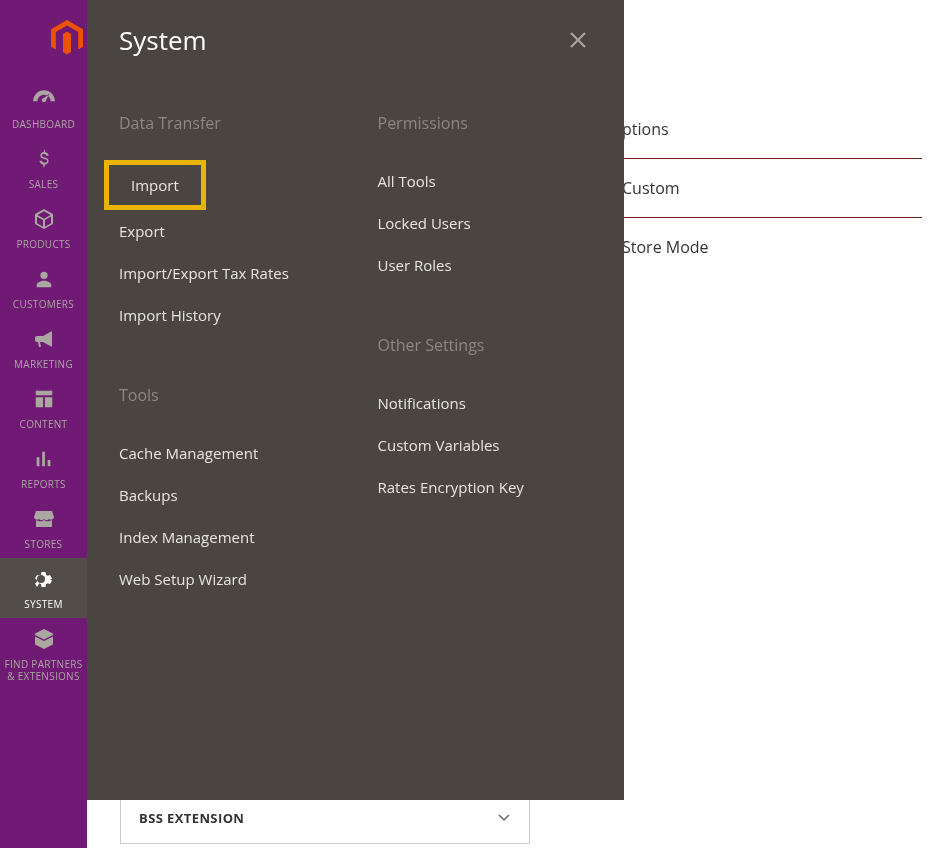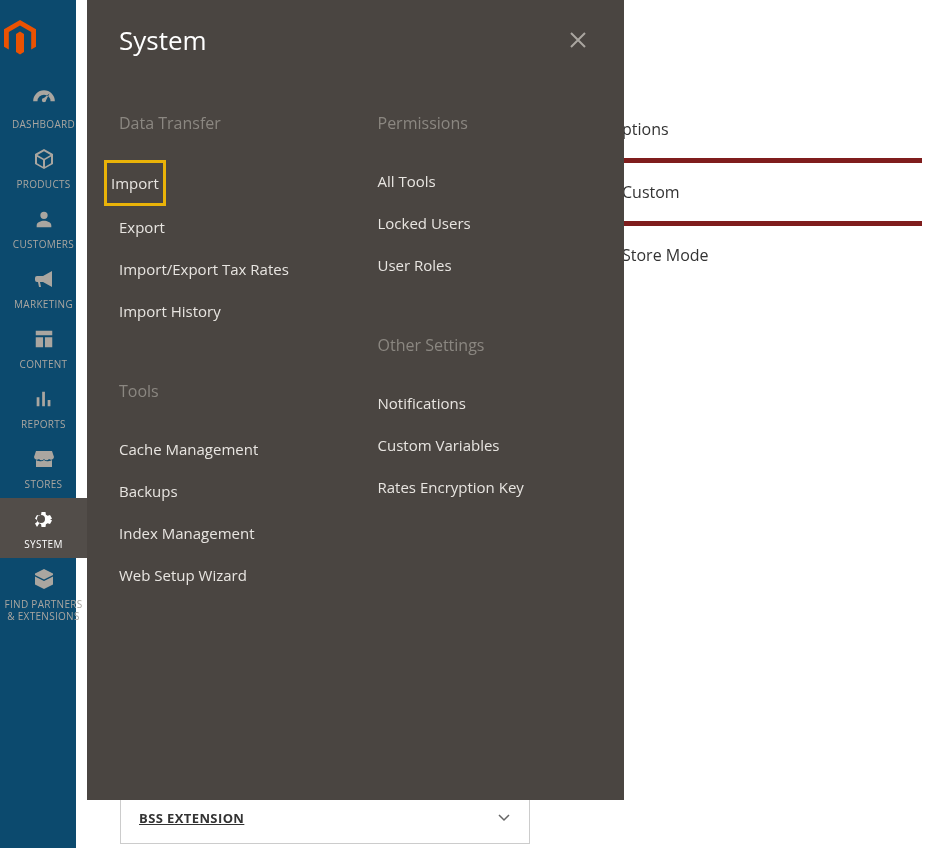--- a/index.html
+++ b/index.html
@@ -1,36 +1,36 @@
 <!DOCTYPE html>
 <html><head>
 <meta charset="utf-8">
 <style>
 *{margin:0;padding:0;box-sizing:border-box;font-family:'Open Sans',-apple-system,BlinkMacSystemFont,sans-serif;}
 body{background:#fff;width:937px;height:848px;position:relative;overflow:hidden;}
-.sidebar{position:absolute;left:0;top:0;width:76px;height:848px;background:#0c4a6e;display:flex;flex-direction:column;align-items:flex-start;z-index:5;}
+.sidebar{position:absolute;left:0;top:0;width:87px;height:848px;background:#701a75;display:flex;flex-direction:column;align-items:flex-end;z-index:5;}
 .logo{width:40px;height:40px;margin:18px 0 20px;}
 .navitem{display:flex;flex-direction:column;align-items:center;justify-content:center;width:87px;padding:6px 0 8px;cursor:pointer;color:#aaa6a0;}
 .navitem.active{background:#524d49;color:#fff;}
 .navitem .ico{width:30px;height:30px;display:flex;align-items:center;justify-content:center;margin-bottom:4px;}
 .navitem .lbl{font-size:10px;letter-spacing:0.3px;text-align:center;line-height:1.2;padding:0 4px;}
 .flyout{position:absolute;left:87px;top:0;width:537px;height:800px;background:#4a4541;z-index:10;padding:22px 32px 24px 32px;}
 .flyout-head{display:flex;align-items:center;justify-content:space-between;margin-bottom:54px;}
 .flyout-title{color:#fff;font-size:26px;font-weight:400;}
 .closebtn{cursor:pointer;color:#aaa6a0;font-size:24px;width:28px;height:28px;display:flex;align-items:center;justify-content:center;}
 .cols{display:flex;gap:44px;}
 .col{flex:1;}
 .group-title{color:#8b8781;font-size:16px;font-weight:400;margin-bottom:26px;}
 .itemlist{list-style:none;margin-bottom:48px;}
 .itemlist li{color:#e8e5e1;font-size:15px;padding:11px 0;cursor:pointer;}
-.itemlist li.highlight{border:3px solid #eab308;padding:10px 4px;display:inline-block;margin-left:-15px;}
+.itemlist li.highlight{border:5px solid #eab308;padding:10px 22px;display:inline-block;margin-left:-15px;}
 .rightcol{position:absolute;left:622px;top:100px;width:300px;}
-.rr{border-bottom:5px solid #7f1d1d;padding:18px 0;font-size:16px;color:#333;}
+.rr{border-bottom:1px solid #7f1d1d;padding:18px 0;font-size:16px;color:#333;}
 .bottombox{position:absolute;left:120px;top:792px;width:410px;border:1px solid #ccc;padding:14px 18px;display:flex;align-items:center;justify-content:space-between;background:#fff;}
-.bottombox .txt{font-size:13px;font-weight:700;letter-spacing:0.4px;color:#333;text-decoration:underline;}
+.bottombox .txt{font-size:13px;font-weight:700;letter-spacing:0.4px;color:#333;}
 .bottombox .chev{color:#666;}
 </style>
 </head>
 <body>
 
 <div class="rightcol">
   <div class="rr">ptions</div>
   <div class="rr">Custom</div>
   <div class="rr" style="border-bottom:none;">Store Mode</div>
 </div>
@@ -42,20 +42,28 @@
       </svg>
   </div>
   <div id="nav-items">
       <div class="navitem">
         <span class="ico">
           <svg viewBox="0 0 24 24" width="26" height="26">
             <path fill="currentColor" d="M12 4a10 10 0 00-10 10h4a6 6 0 0112 0h4A10 10 0 0012 4zm0 7l5-4-3 6a2 2 0 11-2-2z"></path>
           </svg>
         </span>
         <span class="lbl">DASHBOARD</span>
+      </div>
+      <div class="navitem">
+        <span class="ico">
+          <svg viewBox="0 0 24 24" width="22" height="22">
+            <path fill="currentColor" d="M12 2v2.1c-2.3.3-4 1.9-4 4 0 2.3 1.9 3.3 4.5 4 2.2.6 2.9 1.1 2.9 2.1 0 1-.9 1.8-2.6 1.8-1.8 0-2.9-.8-3.1-2H7c.2 2.3 1.9 3.9 4.3 4.3V21h1.4v-2.7c2.5-.3 4.3-1.8 4.3-4.1 0-2.5-1.9-3.5-4.8-4.2-2-.5-2.6-1-2.6-1.9 0-.9.8-1.6 2.3-1.6 1.6 0 2.4.8 2.6 1.9h2.6c-.2-2.1-1.7-3.6-4.1-4V2H12z"></path>
+          </svg>
+        </span>
+        <span class="lbl">SALES</span>
       </div>
       <div class="navitem">
         <span class="ico">
           <svg viewBox="0 0 24 24" width="24" height="24">
             <path fill="currentColor" d="M12 2L3 7v10l9 5 9-5V7l-9-5zm0 2.3L18.5 8 12 11.7 5.5 8 12 4.3zM5 9.7l6 3.4v6.6l-6-3.4V9.7zm8 10V13l6-3.4v6.6l-6 3.5z"></path>
           </svg>
         </span>
         <span class="lbl">PRODUCTS</span>
       </div>
       <div class="navitem">

